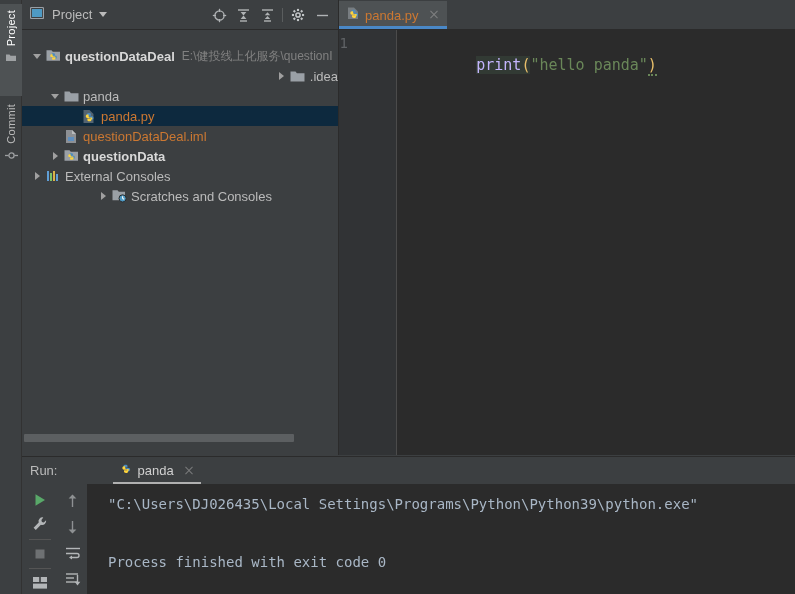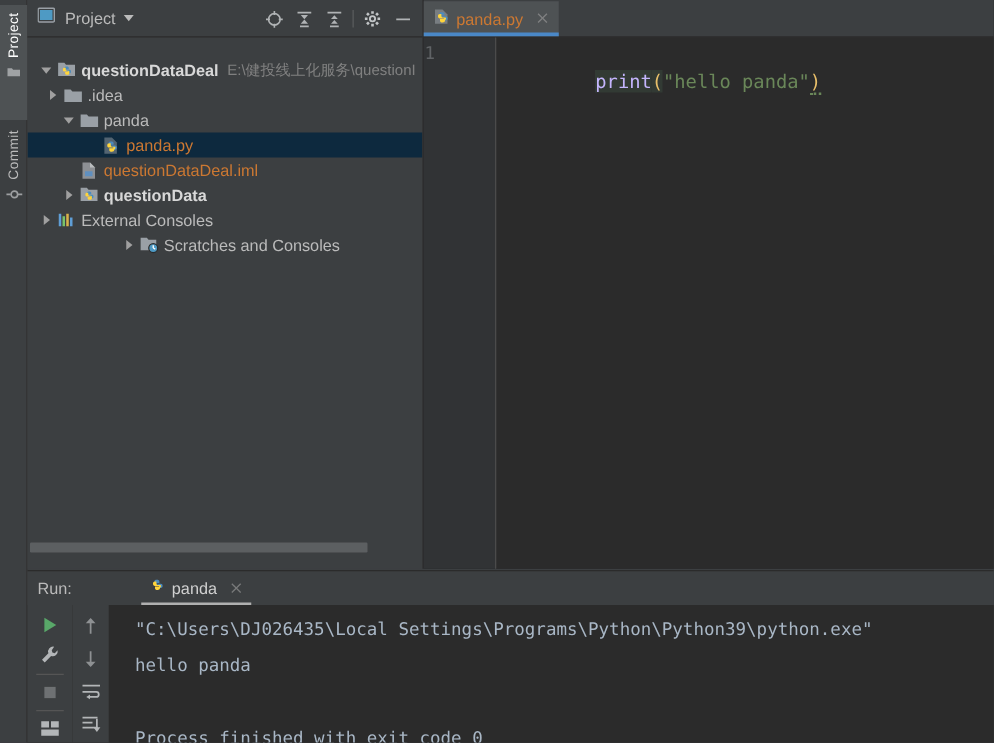--- a/index.html
+++ b/index.html
@@ -381,21 +381,21 @@
           <span class="ficon">
             <svg width="15" height="14" viewBox="0 0 15 14">
               <path d="M0.5 1.2h5l1.3 1.6H14V11.8H0.5z" fill="#9aa0a6"></path>
               <path d="M5.6 5.4c0-.8.6-1.2 1.7-1.2s1.7.4 1.7 1.2v1H6.6v.4h2.9c.9 0 1.3.5 1.3 1.4 0 1-.4 1.5-1.4 1.5h-.9V8.6c0-.8-.5-1.2-1.6-1.2H5.8c-.5 0-.9-.3-.9-.9z" fill="#4b8bbe"></path>
               <path d="M9.5 9.5c0 .8-.6 1.2-1.7 1.2s-1.7-.4-1.7-1.2v-1h2.4v-.4H5.6c-.9 0-1.3-.5-1.3-1.4 0-1 .4-1.5 1.4-1.5h.9v1.1c0 .8.5 1.2 1.6 1.2h.5c.5 0 .8.3.8.9z" fill="#ffd43b"></path>
             </svg>
           </span>
           <span class="rlabel bold">questionDataDeal</span>
           <span class="path-hint">E:\健投线上化服务\questionI</span>
         </div>
-        <div class="row" style="padding-left: 13px;">
+        <div class="row" style="padding-left: 30px; justify-content: flex-end;">
           <span class="twisty">
             <span class="arrow-right"></span>
           </span>
           <span class="ficon">
             <svg width="15" height="13" viewBox="0 0 15 13">
               <path d="M0.5 1.5h5l1.4 1.7H14.5V11.5H0.5z" fill="#9aa0a6"></path>
             </svg>
           </span>
           <span class="rlabel">.idea</span>
         </div>
@@ -578,17 +578,17 @@
           <svg width="16" height="15" viewBox="0 0 16 15">
             <line x1="1" y1="2" x2="13" y2="2" stroke="#b3b6b8" stroke-width="1.4"></line>
             <line x1="1" y1="6" x2="9" y2="6" stroke="#b3b6b8" stroke-width="1.4"></line>
             <line x1="1" y1="10" x2="13" y2="10" stroke="#b3b6b8" stroke-width="1.4"></line>
             <line x1="12.5" y1="3" x2="12.5" y2="11" stroke="#b3b6b8" stroke-width="1.4"></line>
             <path d="M12.5 13.6 L15.3 9.8 L9.7 9.8 Z" fill="#b3b6b8"></path>
           </svg>
         </span>
       </div>
 
-      <div id="console"><div>"C:\Users\DJ026435\Local Settings\Programs\Python\Python39\python.exe"</div><div>hello panda</div><div>&nbsp;</div><div>Process finished with exit code 0</div></div>
+      <div id="console"><div>"C:\Users\DJ026435\Local Settings\Programs\Python\Python39\python.exe"</div><div>&nbsp;</div><div>Process finished with exit code 0</div></div>
     </div>
   </div>
 
 </div>
 
 </body></html>

